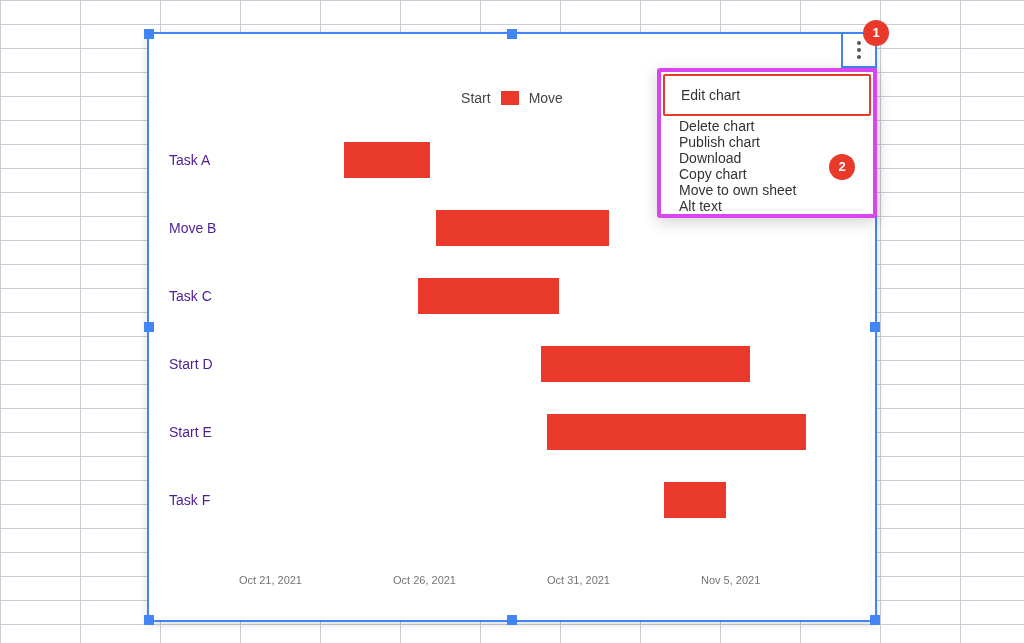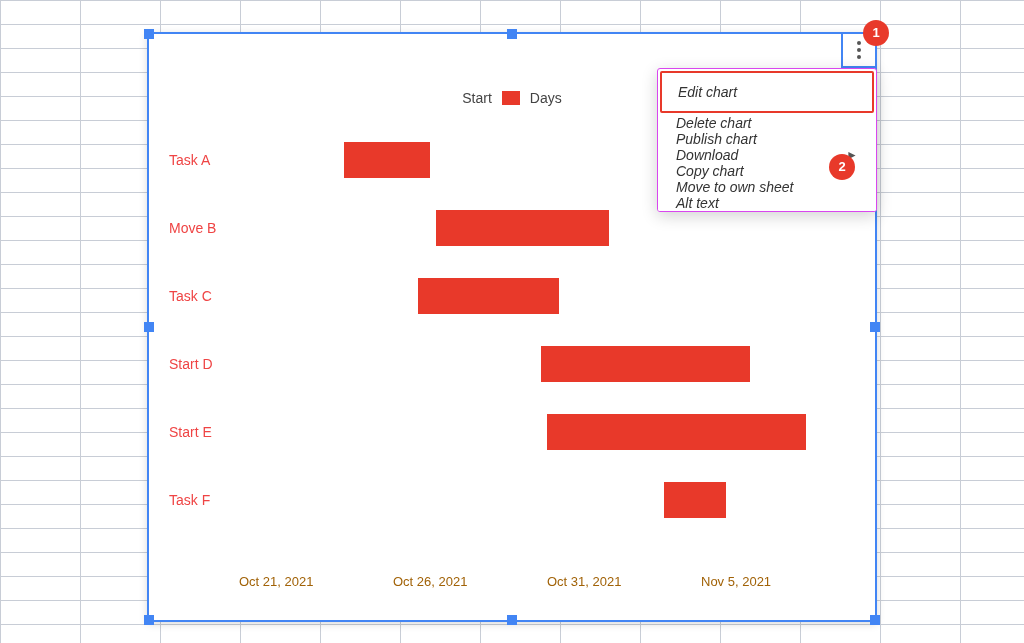--- a/index.html
+++ b/index.html
@@ -88,21 +88,21 @@
     .gantt-row {
       display: flex;
       align-items: center;
       height: 68px;
       position: relative;
     }
 
     .task-label {
       width: 70px;
       font-size: 14px;
-      color: #ef4444;
+      color: #4c1d95;
       flex-shrink: 0;
     }
 
     .bar-area {
       flex: 1;
       height: 100%;
       position: relative;
     }
 
     .gantt-bar {
@@ -114,22 +114,22 @@
     }
 
     
     .x-axis {
       display: flex;
       padding-left: 70px;
       margin-top: 8px;
     }
     .x-label {
       flex: 1;
-      font-size: 13px;
-      color: #a16207;
+      font-size: 11px;
+      color: #737373;
       text-align: left;
     }
 
     
     .menu-button {
       position: absolute;
       top: -2px;
       right: -2px;
       width: 36px;
       height: 36px;
@@ -190,26 +190,25 @@
       z-index: 30;
     }
 
     
     .context-menu {
       position: absolute;
       top: 34px;
       right: -2px;
       width: 220px;
       background: #fff;
-      border: 1px solid #d946ef;
+      border: 4px solid #d946ef;
       box-shadow: 0 4px 16px rgba(0,0,0,0.18);
       border-radius: 3px;
       z-index: 25;
       overflow: hidden;
-      font-style: italic;
     }
 
     .menu-item {
       display: flex;
       align-items: center;
       justify-content: space-between;
       padding: 0 18px;
       font-size: 14px;
       color: #333;
       cursor: pointer;
@@ -285,21 +284,21 @@
     <div class="menu-item">
       <span>Alt text</span>
     </div>
   </div>
 
   <div class="chart-inner">
 
     <div class="legend">
       <span class="legend-label">Start</span>
       <div class="legend-box"></div>
-      <span class="legend-label">Days</span>
+      <span class="legend-label">Move</span>
     </div>
 
     <div class="gantt-area">
 
       <div class="gantt-row">
         <span class="task-label">Task A</span>
         <div class="bar-area">
           <div class="gantt-bar" style="left:17%;width:14%;"></div>
         </div>
       </div>

